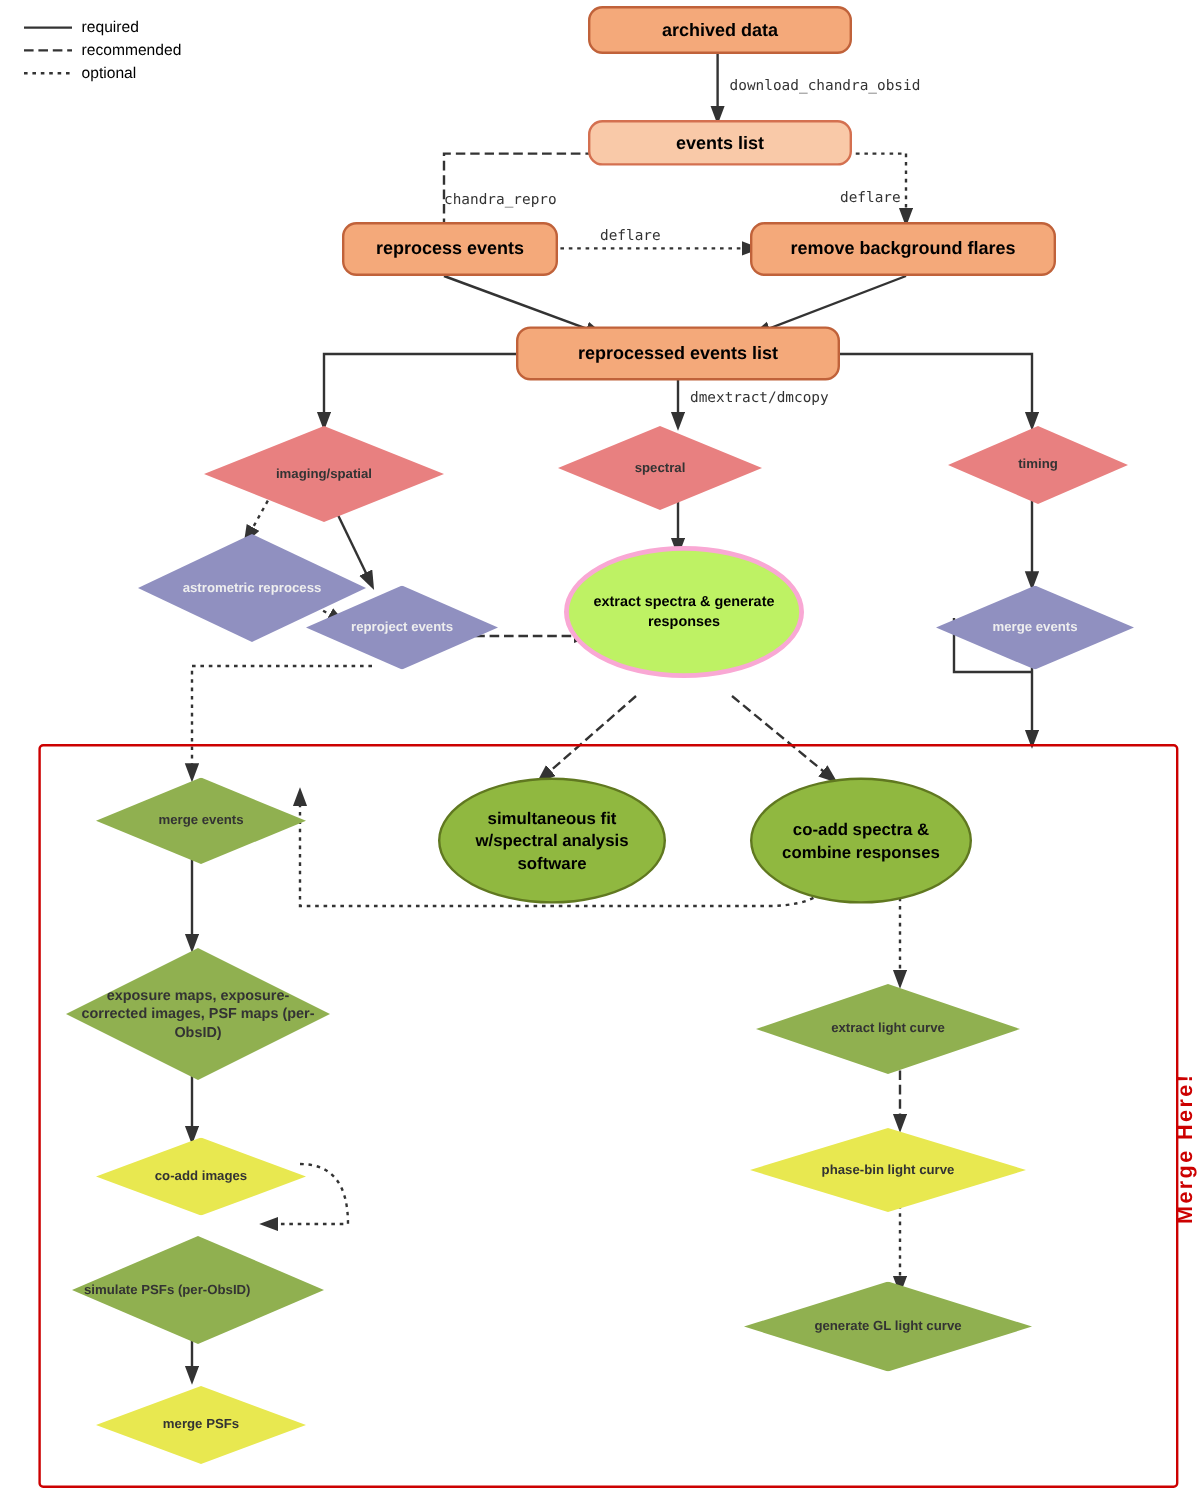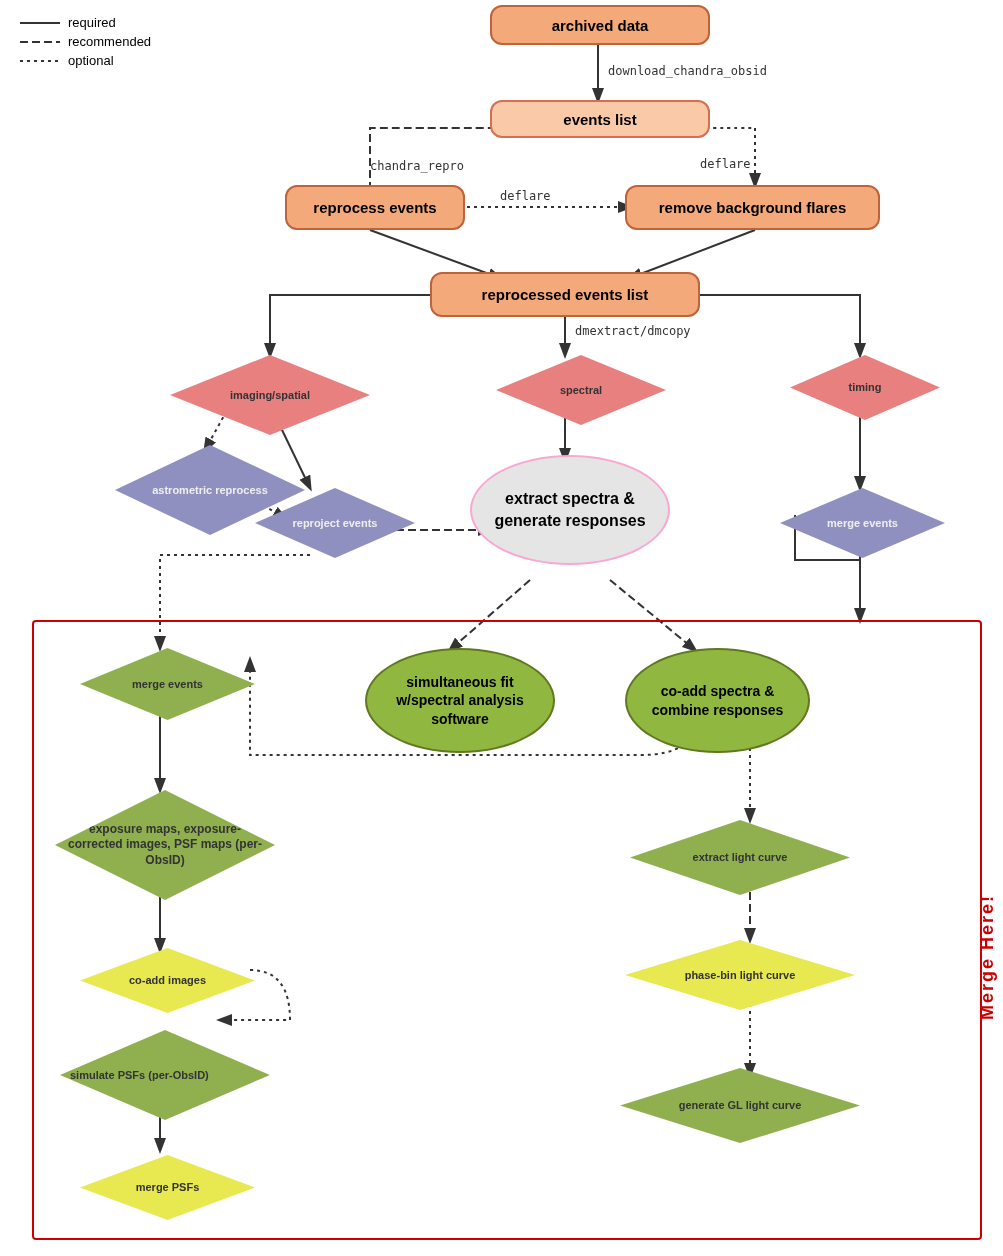--- a/index.html
+++ b/index.html
@@ -102,24 +102,24 @@
       font-size: 11px;
       font-weight: bold;
       text-align: center;
       line-height: 1.3;
       padding: 0 10px;
     }
 
     
     .ellipse-blue {
       border-radius: 50%;
-      background: #e5e5e5;
-      border: 2px solid #f9a8d4;
+      background: #bef264;
+      border: 4px solid #f9a8d4;
       padding: 10px 20px;
-      font-size: 16px;
+      font-size: 12px;
       font-weight: bold;
       text-align: center;
       line-height: 1.4;
     }
     .ellipse-green {
       border-radius: 50%;
       background: #90b840;
       border: 2px solid #607820;
       padding: 8px 16px;
       font-size: 14px;
@@ -288,21 +288,21 @@
   <div class="node rounded-rect" style="left:625px; top:185px; width:255px; height:45px;">
     <span>remove background flares</span>
   </div>
 
   <div class="diamond-container" style="left:170px; top:355px; width:200px; height:80px;">
     <div class="diamond-pink" style="width:200px; height:80px; display:flex; align-items:center; justify-content:center;">
       <span class="diamond-text" style="color:#333;">imaging/spatial</span>
     </div>
   </div>
 
-  <div class="diamond-container" style="left:496px; top:355px; width:170px; height:70px;">
+  <div class="diamond-container" style="left:465px; top:355px; width:170px; height:70px;">
     <div class="diamond-pink" style="width:170px; height:70px; display:flex; align-items:center; justify-content:center;">
       <span class="diamond-text" style="color:#333;">spectral</span>
     </div>
   </div>
 
   <div class="diamond-container" style="left:790px; top:355px; width:150px; height:65px;">
     <div class="diamond-pink" style="width:150px; height:65px; display:flex; align-items:center; justify-content:center;">
       <span class="diamond-text" style="color:#333;">timing</span>
     </div>
   </div>

